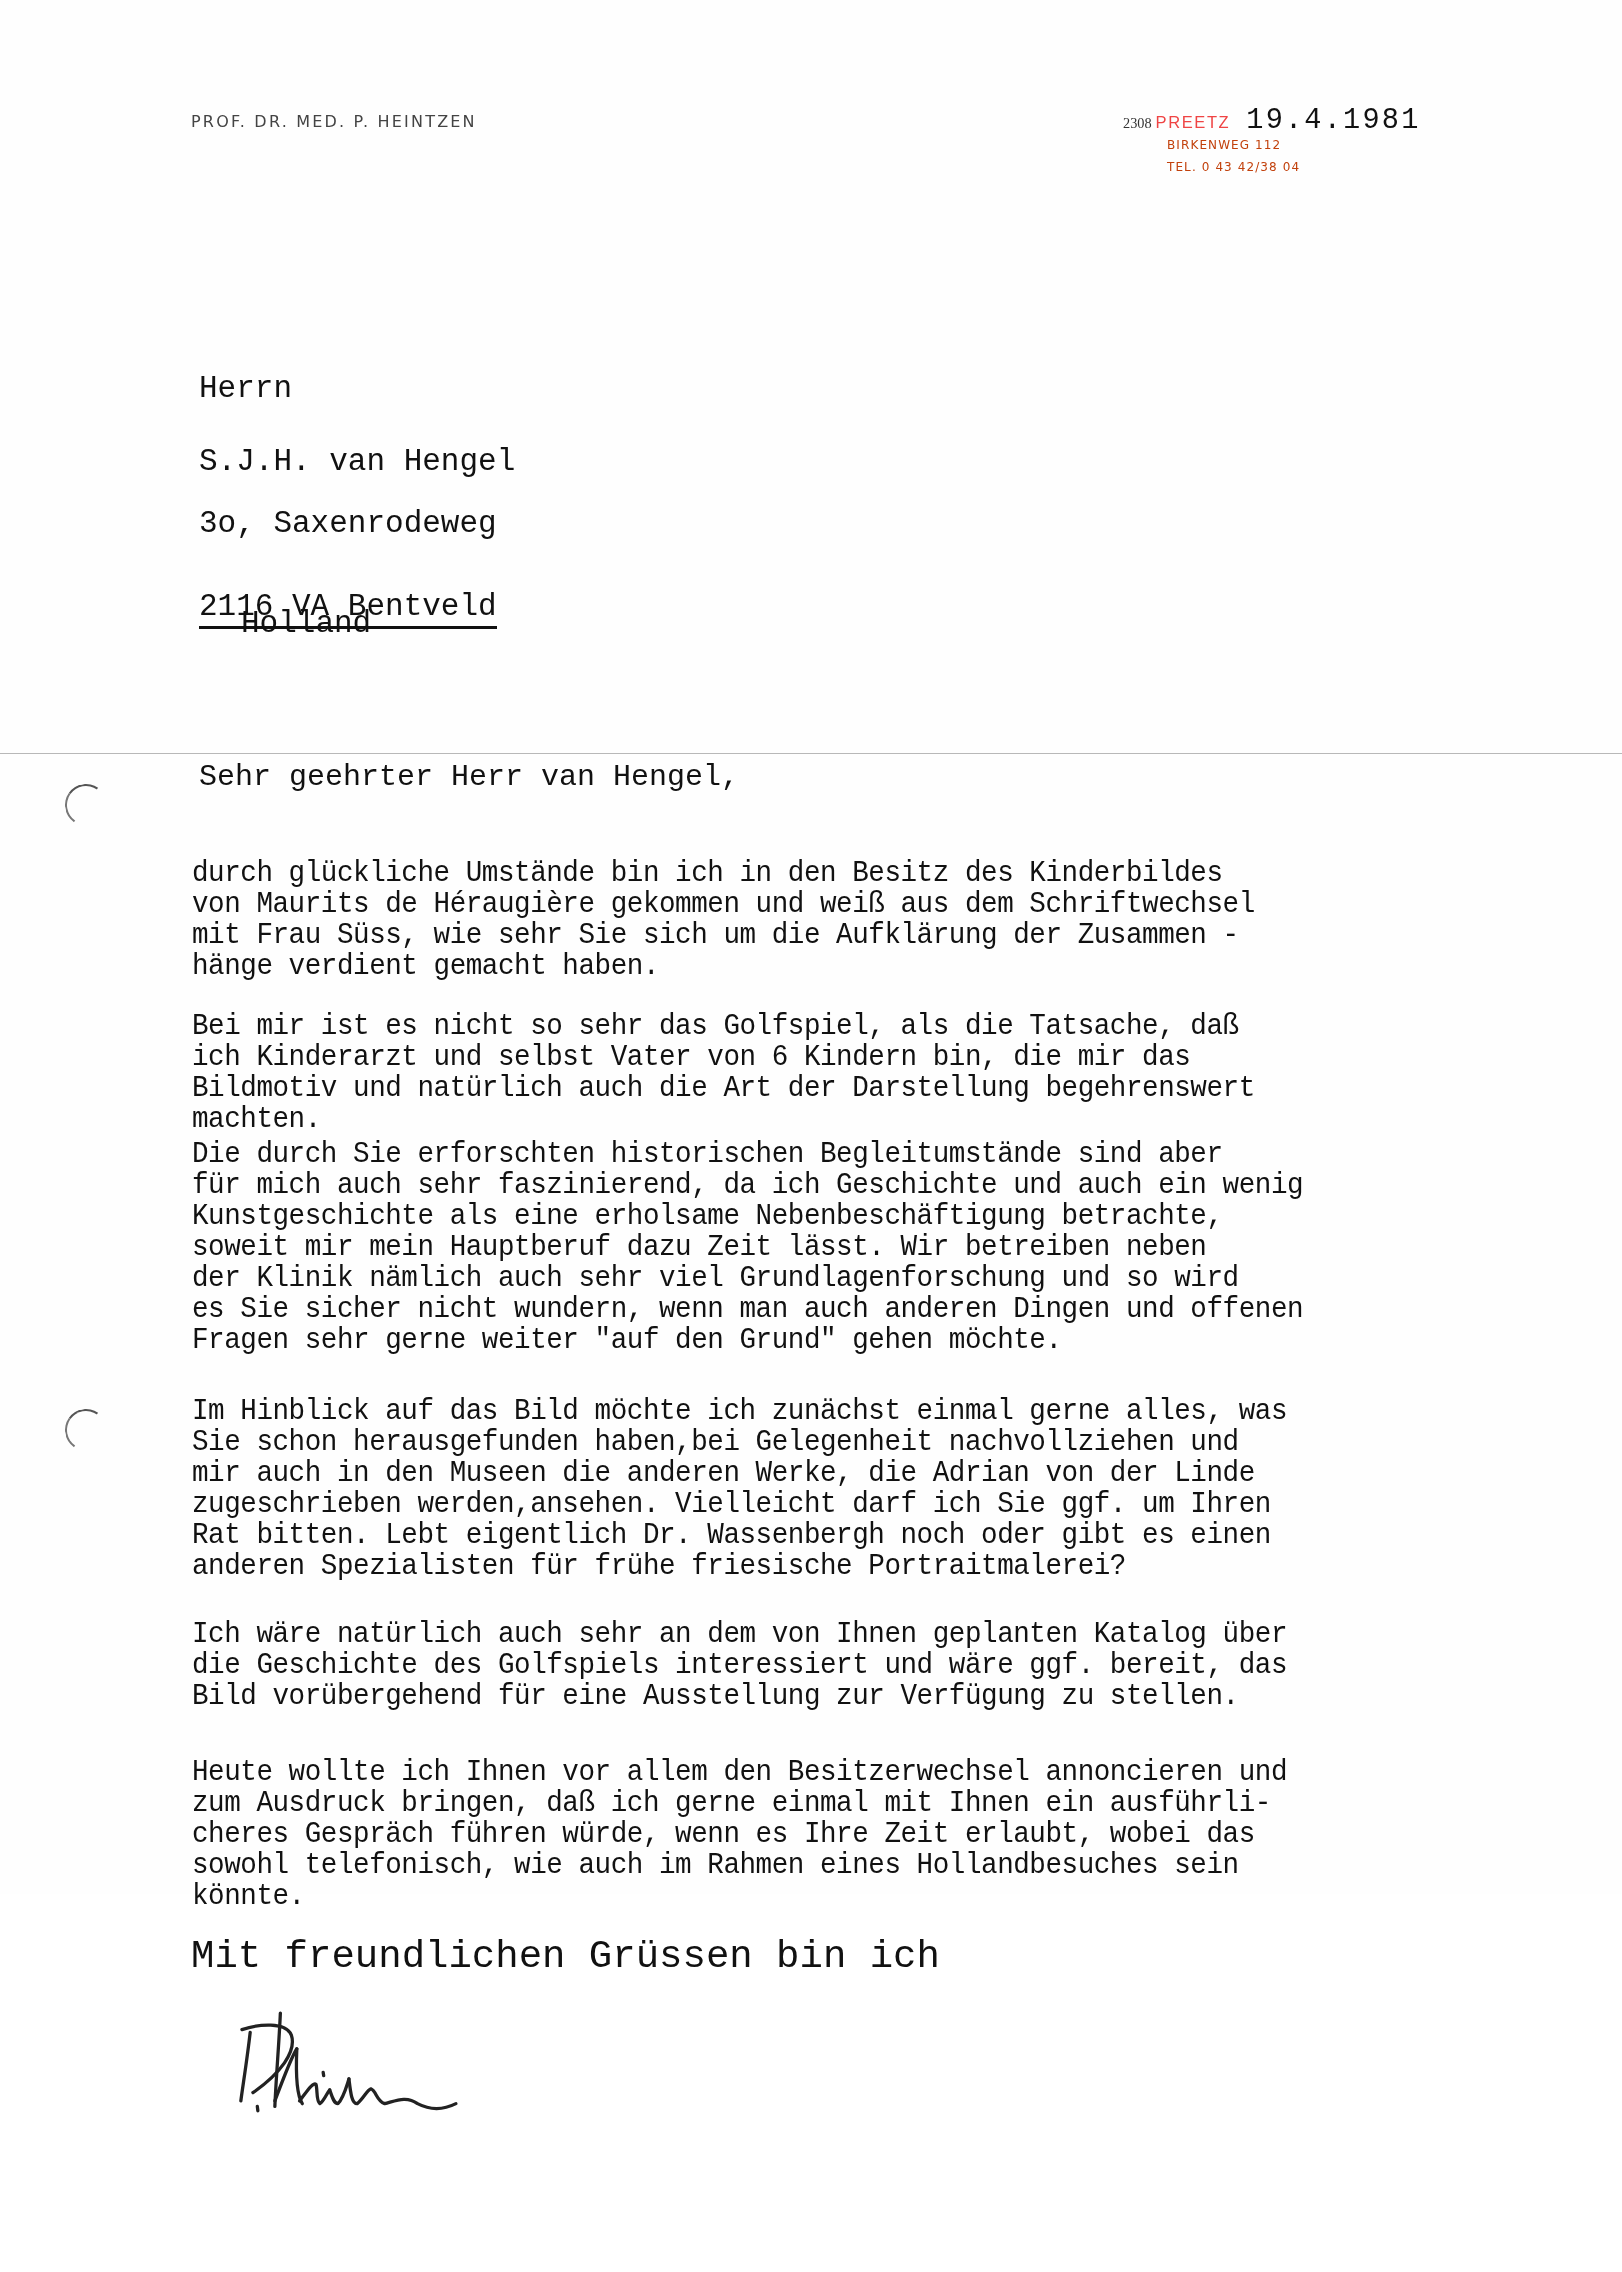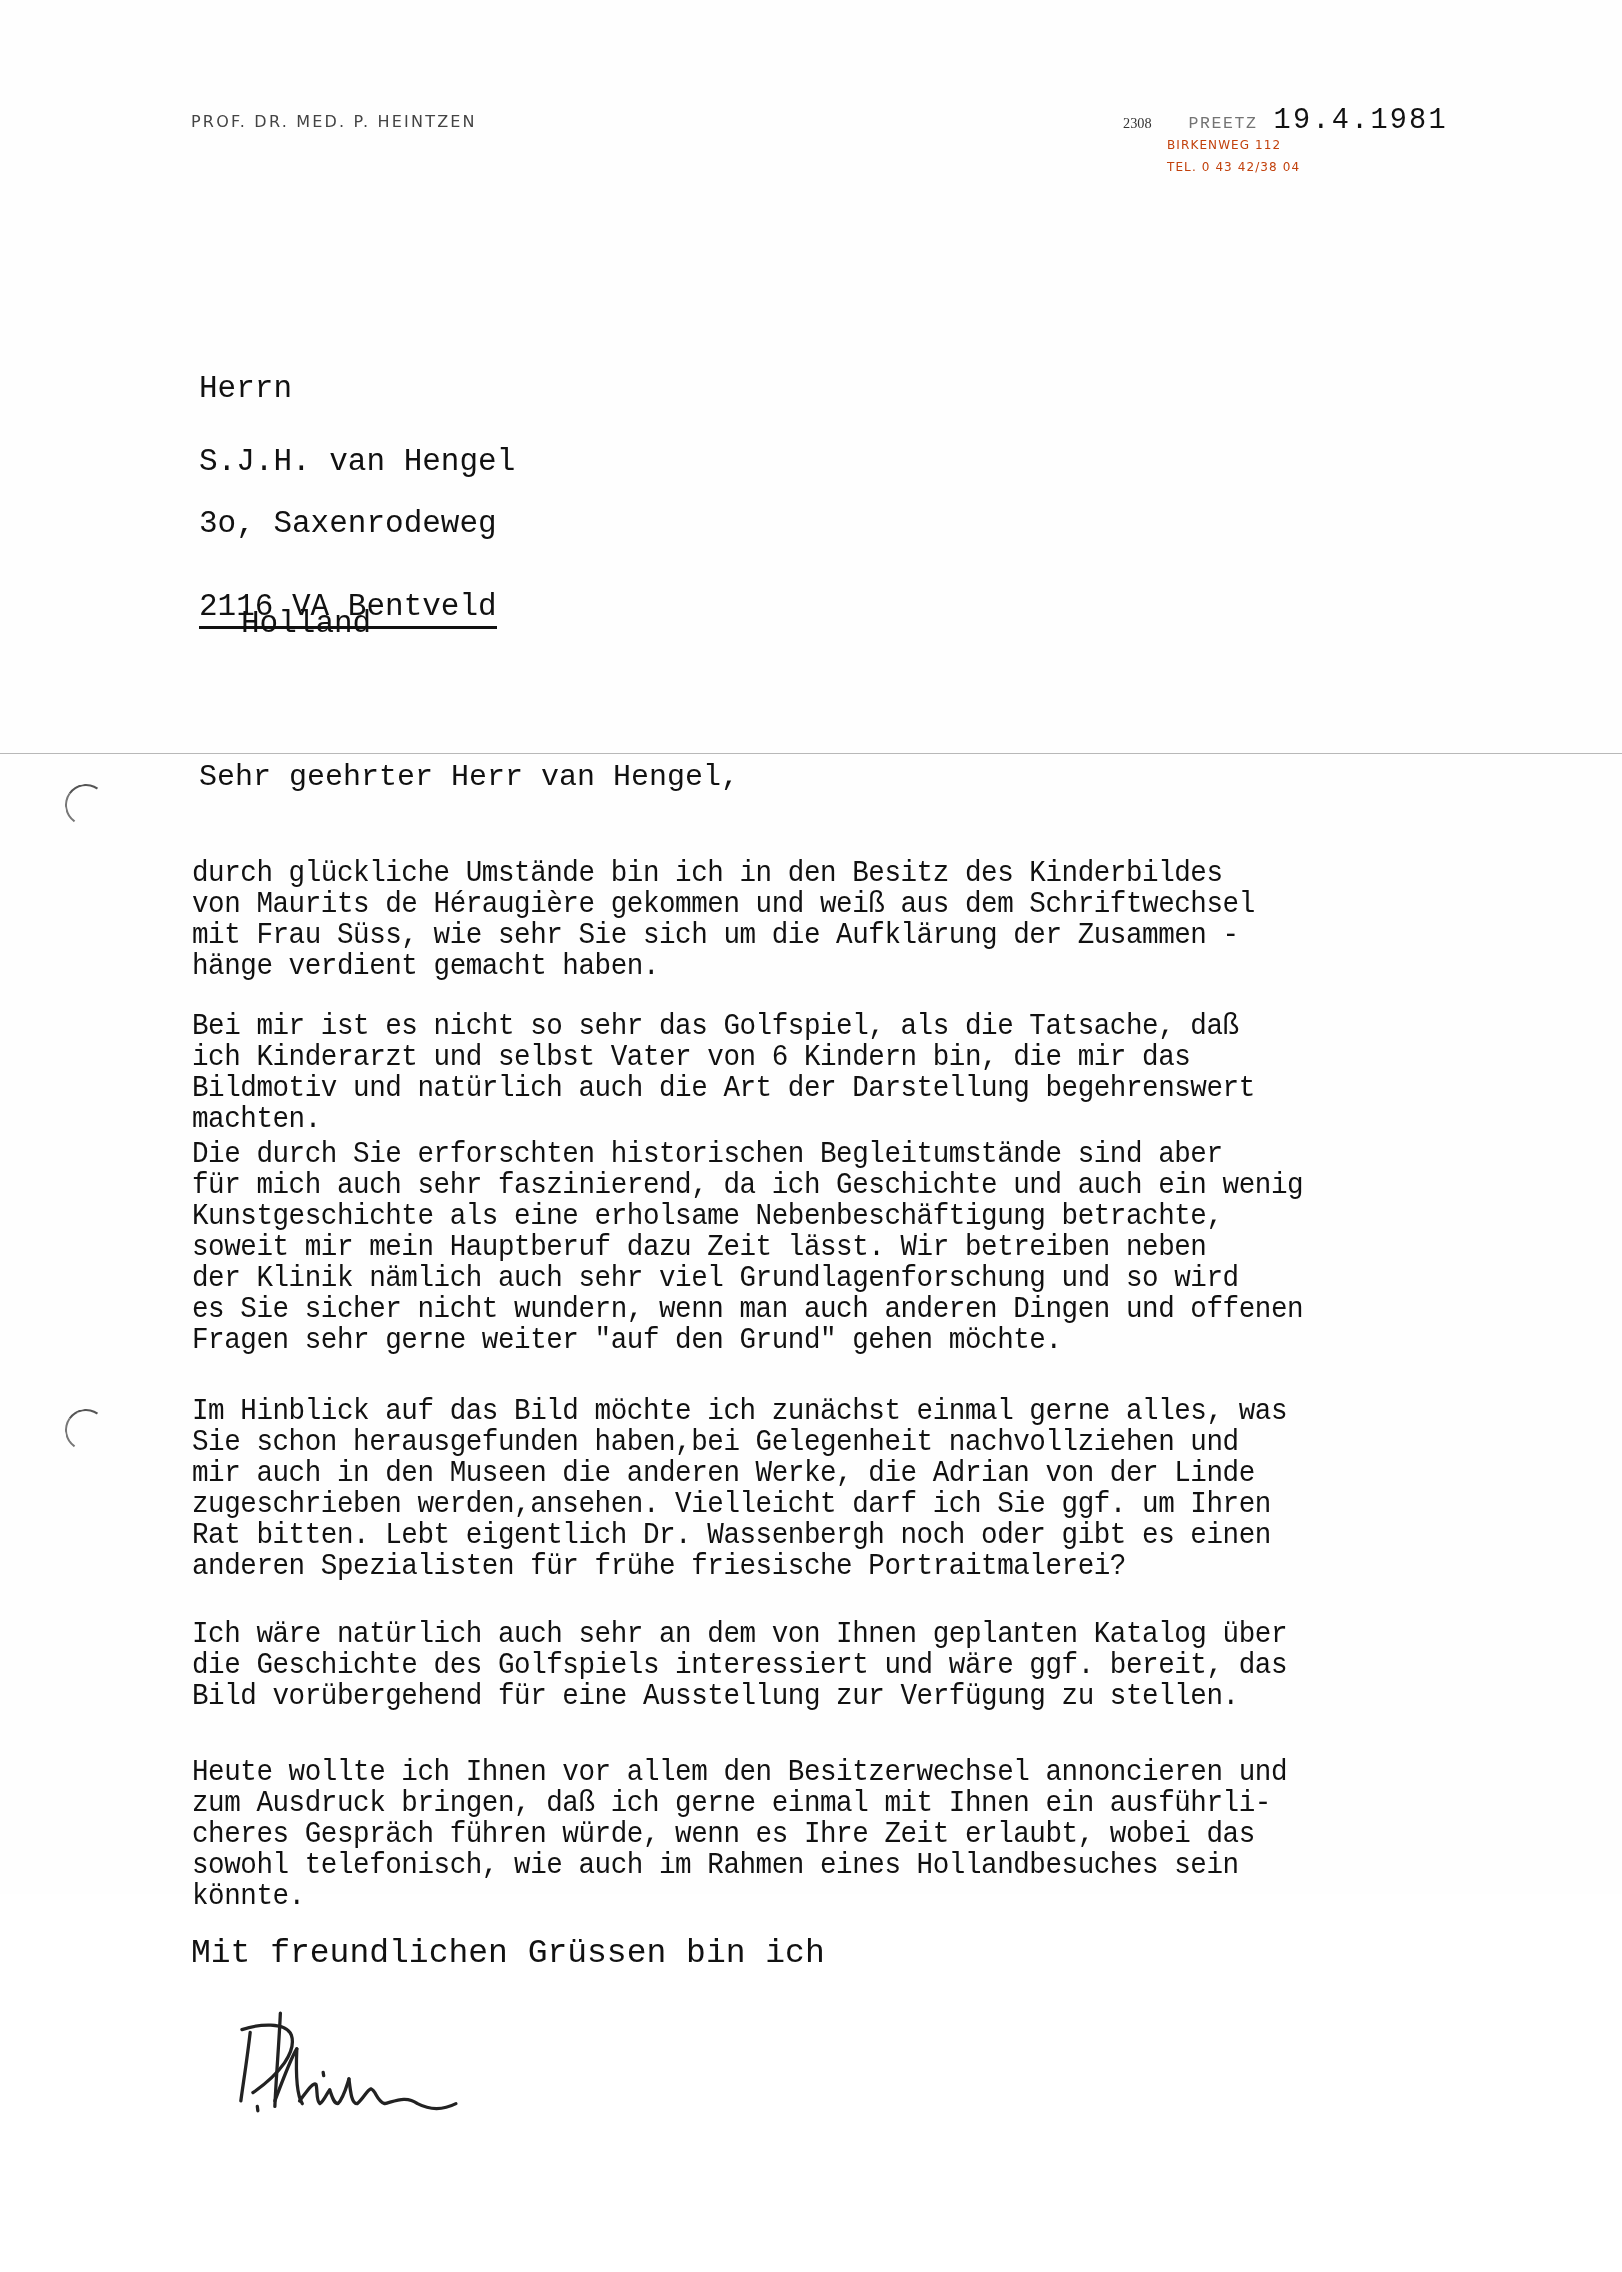--- a/index.html
+++ b/index.html
@@ -9,21 +9,21 @@
     }
     .page { position: absolute; left: 0; top: 0; width: 1622px; height: 1894px; background: #fefefe; }
     .letterhead-name {
       position: absolute; left: 191px; top: 112px;
       font-family: "DejaVu Sans", sans-serif; font-size: 16px; letter-spacing: 2.2px;
       color: #444; font-weight: normal;
     }
     .sender-block { position: absolute; left: 1123px; top: 104px; }
     .sender-row { display: flex; align-items: baseline; }
     .postcode { font-family: "Liberation Serif", serif; font-size: 14.3px; color: #333; margin-right: 4px; }
-    .city { font-family: Liberation Mono, monospace; font-size: 16.5px; letter-spacing: 1.6px; color: #737373; margin-left: 33px; }
+    .city { font-family: Liberation Sans, sans-serif; font-size: 16.5px; letter-spacing: 1.6px; color: #ef4444; }
     .date {
       font-family: "DejaVu Sans", sans-serif; font-size: 28.6px; letter-spacing: 2.2px; color: #111;
       margin-left: 16px;
     }
     .street, .tel {
       font-family: "DejaVu Sans", sans-serif; font-size: 12px; letter-spacing: 1.1px; color: #c2410c;
       margin-left: 44px; line-height: 22px;
     }
     .street { margin-top: -3.3px; }
     .mono {
@@ -53,21 +53,21 @@
       font-size: 30px; line-height: 31px; transform: scaleX(0.92); transform-origin: left top;
       letter-spacing: -0.5px;
     }
     .para-line { white-space: pre; display: block; }
     .p1 { top: 858px; }
     .p2 { top: 1011px; }
     .p3 { top: 1139px; }
     .p4 { top: 1396px; }
     .p5 { top: 1619px; }
     .p6 { top: 1757px; }
-    .closing { position: absolute; left: 191px; top: 1935px; font-size: 33px; }
+    .closing { position: absolute; left: 191px; top: 1935px; font-size: 39px; }
     .signature { position: absolute; left: 220px; top: 1991px; width: 417px; height: 143px; }
   </style>
 </head>
 <body>
 
 <div class="page">
 
   <div class="letterhead-name">PROF. DR. MED. P. HEINTZEN</div>
 
   <div class="sender-block">

